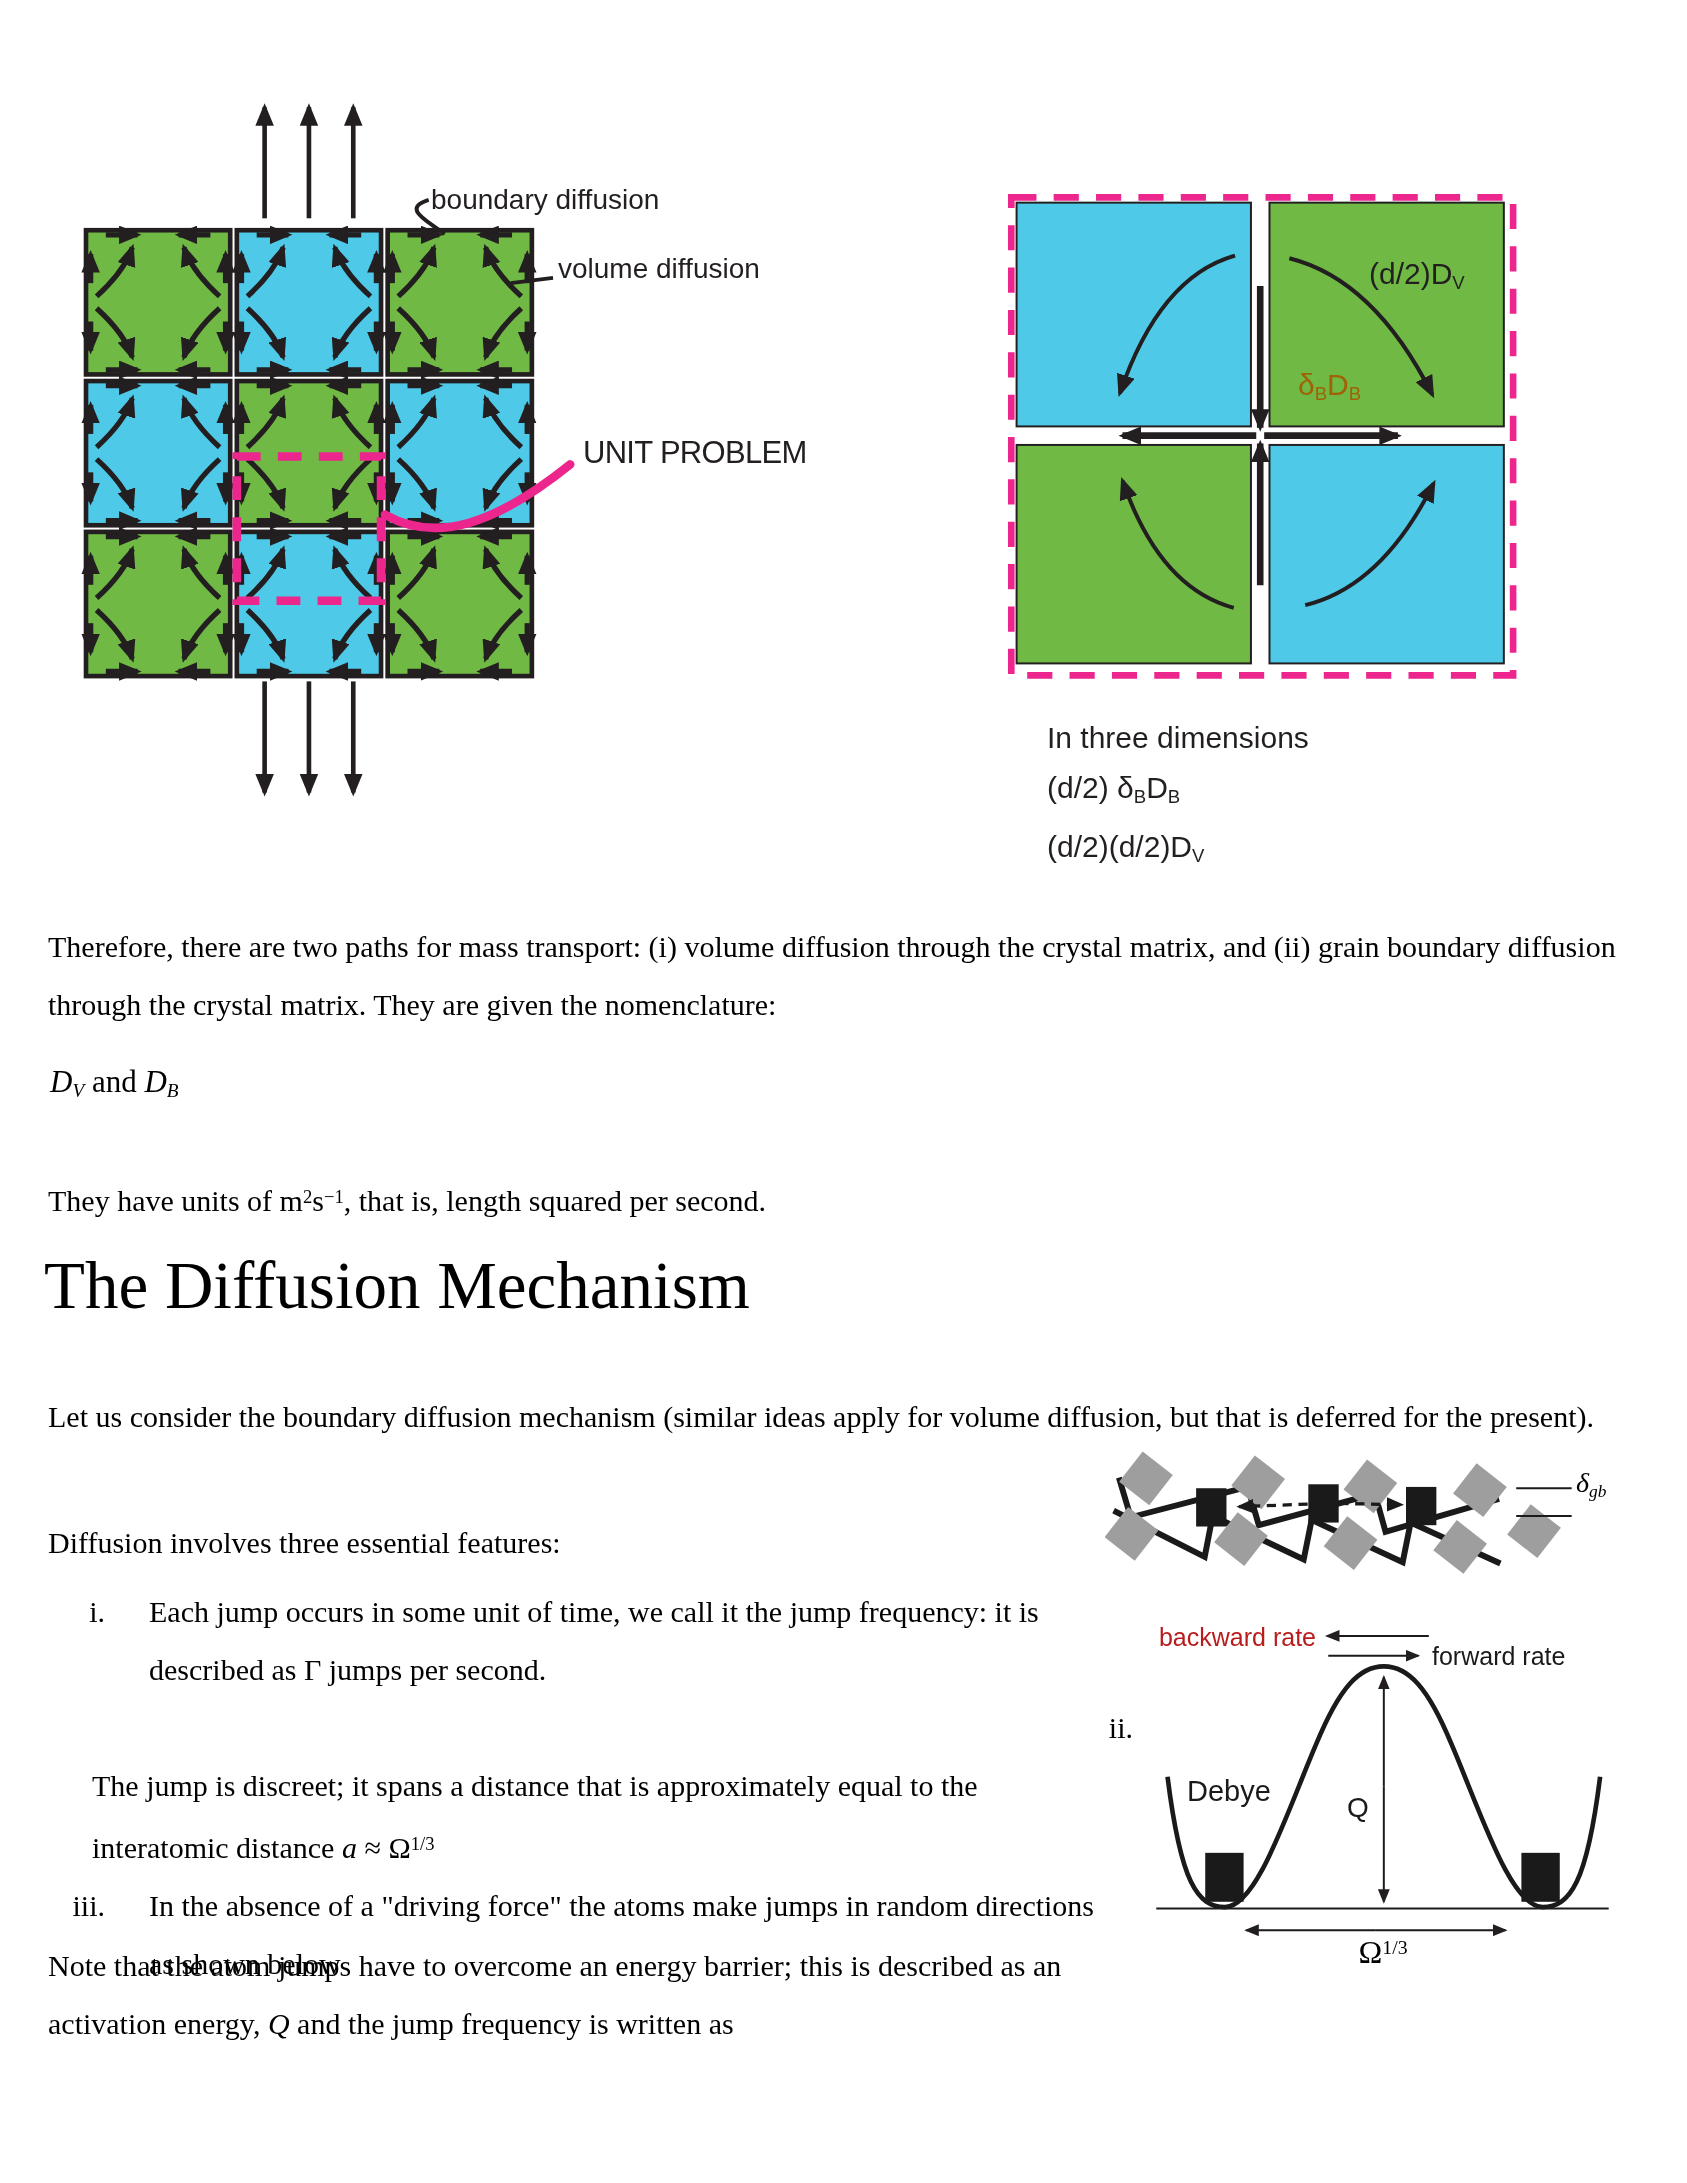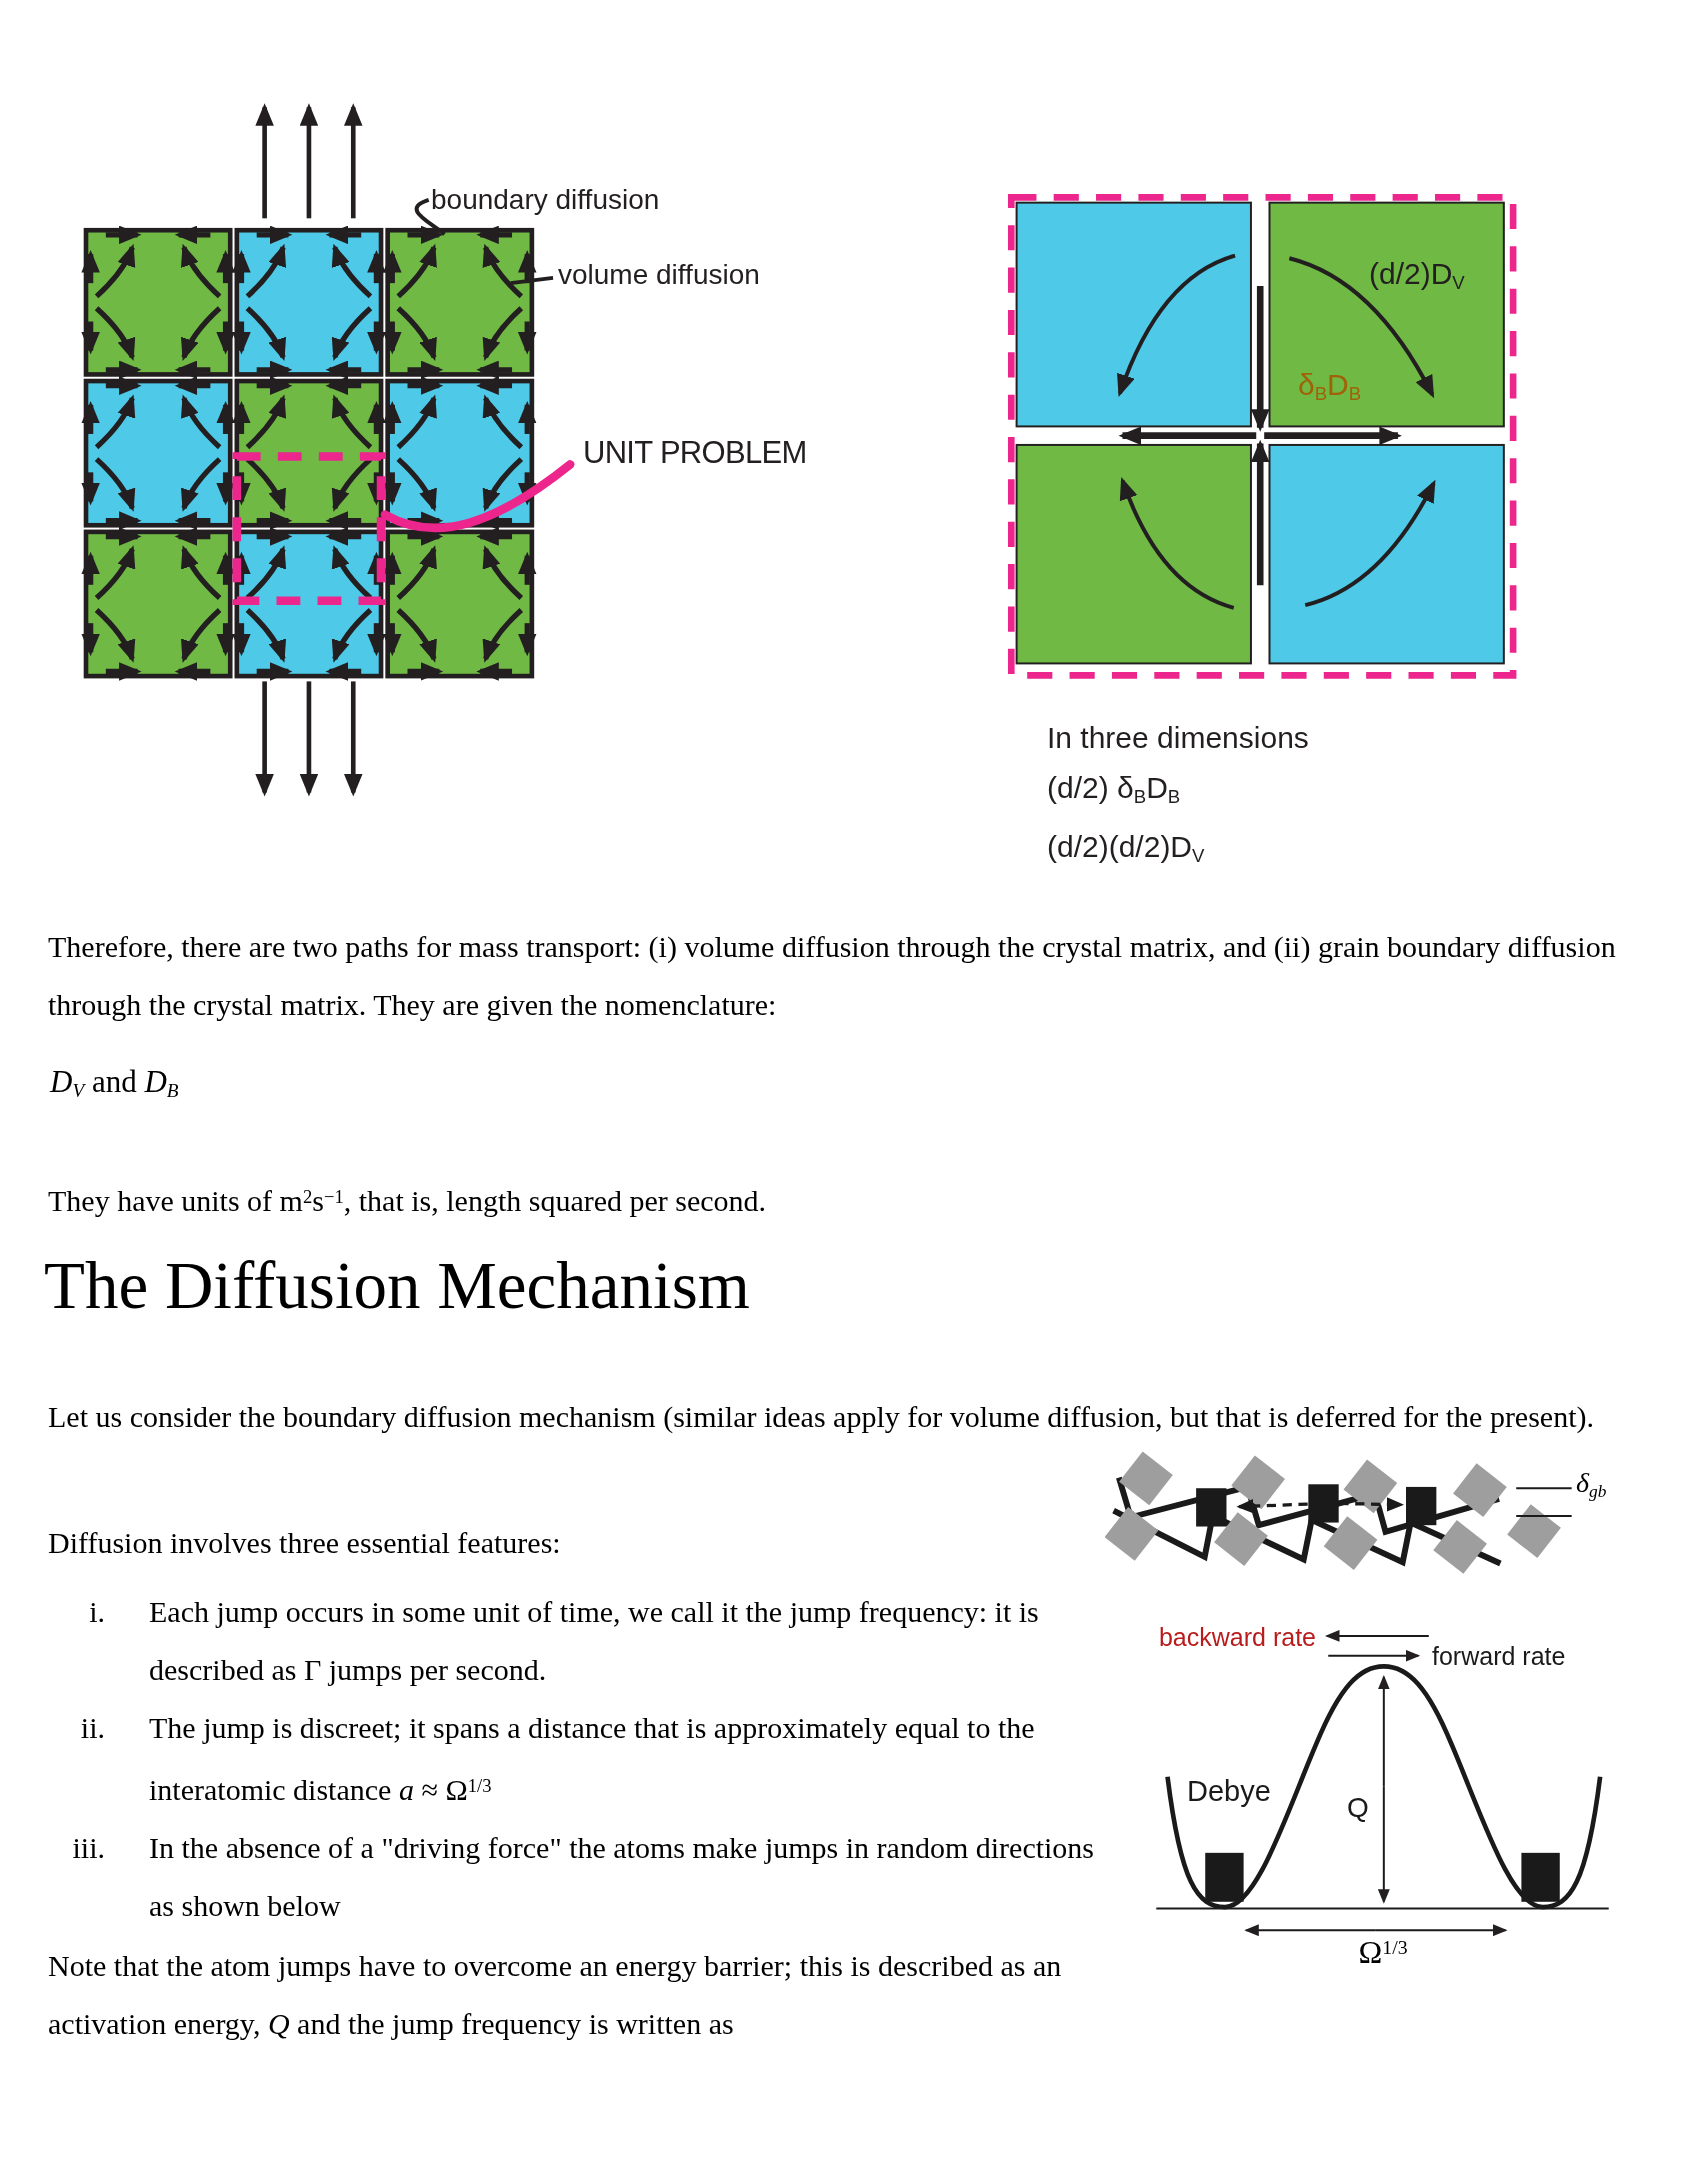--- a/index.html
+++ b/index.html
@@ -82,21 +82,21 @@
       </g>
 
       <rect x="258" y="560" width="218" height="218" fill="none" stroke="#ec268d" stroke-width="13" stroke-dasharray="36 26"></rect>
       <path d="M 482 648 C 560 692, 650 662, 762 572" stroke="#ec268d" stroke-width="13" fill="none" stroke-linecap="round"></path>
 
       <path d="M 548 172 C 505 186, 548 204, 572 224" stroke="#231f20" stroke-width="6" fill="none"></path>
       <path d="M 672 298 L 736 290" stroke="#231f20" stroke-width="6" fill="none"></path>
     </svg>
 
     <div class="abs sans fig-label" style="left:365px;top:98px;">boundary diffusion</div>
-    <div class="abs sans fig-label" style="left:492px;top:173px;">volume diffusion</div>
+    <div class="abs sans fig-label" style="left:492px;top:167px;">volume diffusion</div>
     <div class="abs sans" style="left:517px;top:349px;font-size:31px;letter-spacing:-0.7px;color:#231f20;">UNIT PROBLEM</div>
   </div>
 
   <div class="abs" style="left:1006px;top:192px;width:523px;height:490px;">
     <svg width="523" height="490" viewBox="0 0 790 740">
       <g id="unitQuads">
           <rect x="16" y="16" width="354" height="338" fill="#4ec9e8" stroke="#231f20" stroke-width="3"></rect>
           <rect x="398" y="16" width="354" height="338" fill="#6fb944" stroke="#231f20" stroke-width="3"></rect>
           <rect x="16" y="382" width="354" height="330" fill="#6fb944" stroke="#231f20" stroke-width="3"></rect>
           <rect x="398" y="382" width="354" height="330" fill="#4ec9e8" stroke="#231f20" stroke-width="3"></rect>
@@ -139,21 +139,21 @@
 
   <div class="abs body-text" style="left:48px;top:1388px;width:1588px;">Let us consider the boundary diffusion mechanism (similar ideas apply for volume diffusion, but that is deferred for the present).</div>
 
   <div class="abs body-text" style="left:48px;top:1514px;width:1125px;">Diffusion involves three essential features:</div>
 
   <div class="abs body-text" style="left:48px;top:1583px;width:1085px;">
     <div style="display:flex;">
       <div style="flex:0 0 57px;text-align:right;">i.</div>
       <div style="margin-left:44px;width:973px;"><span>Each jump occurs in some unit of time, we call it the jump frequency: it is described as </span><span>Γ</span><span> jumps per second.</span></div>
     </div>
-    <div style="display:flex;">
+    <div style="display:flex;flex-direction:column;">
       <div style="flex:0 0 57px;text-align:right;">ii.</div>
       <div style="margin-left:44px;width:973px;"><span>The jump is discreet; it spans a distance that is approximately equal to the interatomic distance </span><span class="mi">a</span><span> ≈ </span><span>Ω</span><sup>1/3</sup></div>
     </div>
     <div style="display:flex;">
       <div style="flex:0 0 57px;text-align:right;">iii.</div>
       <div style="margin-left:44px;width:973px;">In the absence of a "driving force" the atoms make jumps in random directions as shown below</div>
     </div>
   </div>
 
   <div class="abs body-text" style="left:48px;top:1937px;width:1085px;"><span>Note that the atom jumps have to overcome an energy barrier; this is described as an activation energy, </span><span class="mi">Q</span><span> and the jump frequency is written as</span></div>

